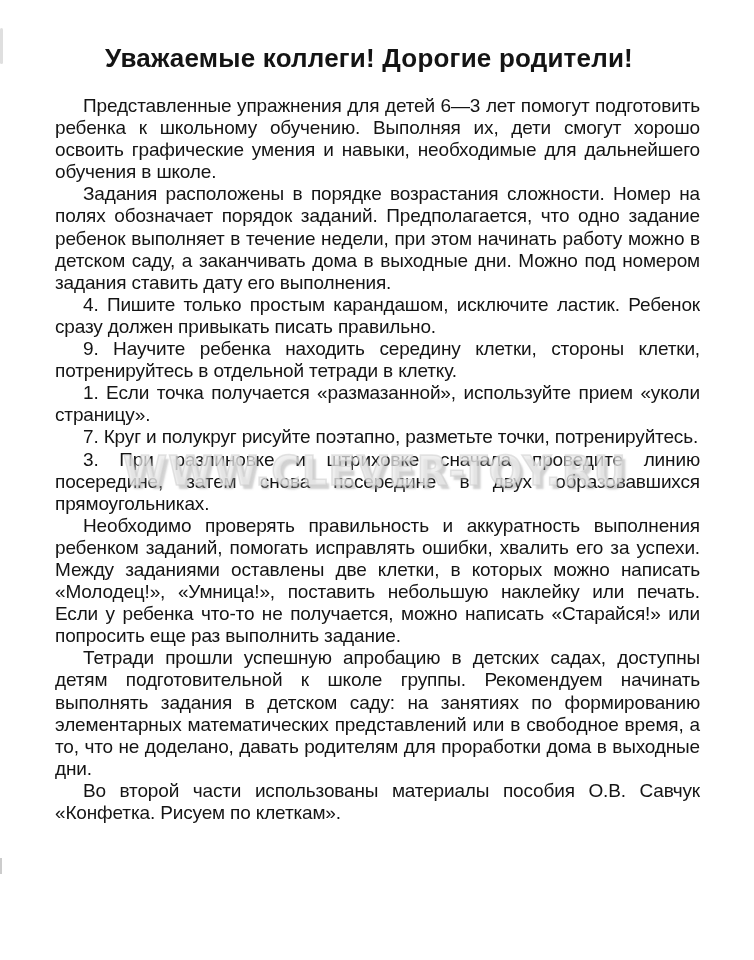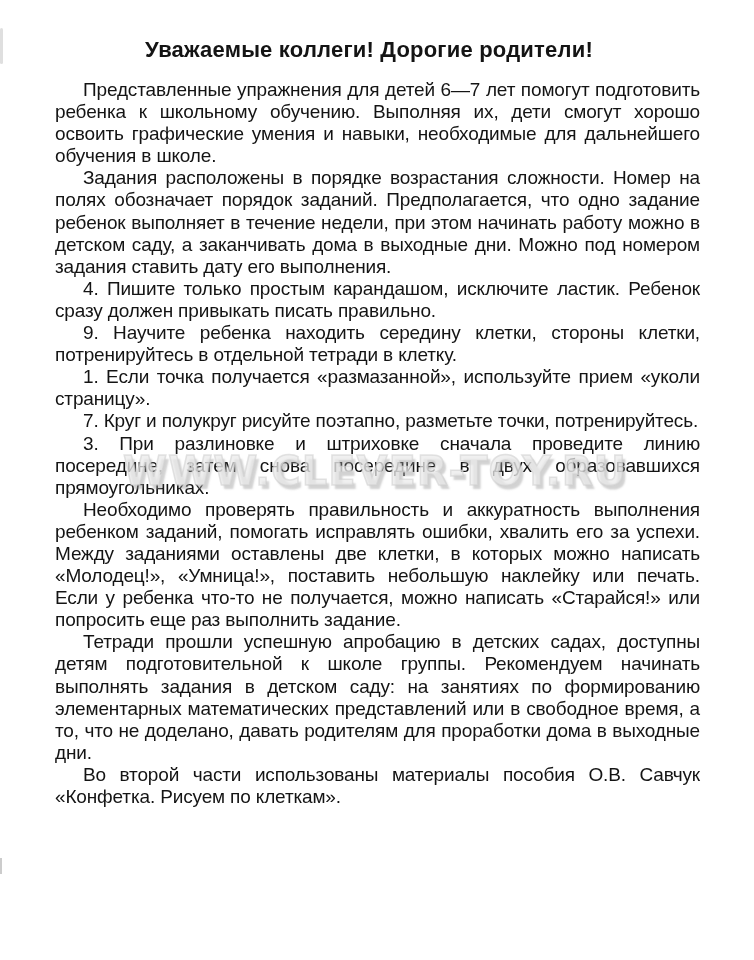--- a/index.html
+++ b/index.html
@@ -10,24 +10,24 @@
   .page {
     position: relative;
     width: 754px;
     height: 960px;
     background: #ffffff;
     overflow: hidden;
     font-family: "Liberation Sans", sans-serif;
     color: #141414;
   }
   .title {
-    margin: 0;
+    margin: 8px;
     padding: 37px 54px 0 38px;
     text-align: center;
-    font-size: 22px;
+    font-size: 26px;
     font-weight: bold;
     letter-spacing: 0.2px;
     line-height: 26px;
   }
   .content {
     padding: 16px 54px 0 55px;
   }
   .para {
     margin: 0;
     text-indent: 28px;
@@ -79,21 +79,21 @@
 <div class="page">
 
   <div class="edge-artifact-top"></div>
   <div class="edge-artifact-bottom"></div>
 
   <div class="watermark">WWW.CLEVER-TOY.RU</div>
 
   <h1 class="title">Уважаемые коллеги! Дорогие родители!</h1>
 
   <div class="content">
-    <p class="para">Представленные упражнения для детей 6—7 лет помогут подготовить ребенка к школьному обучению. Выполняя их, дети смогут хорошо освоить графические умения и навыки, необходимые для дальнейшего обучения в школе.</p>
+    <p class="para">Представленные упражнения для детей 6—3 лет помогут подготовить ребенка к школьному обучению. Выполняя их, дети смогут хорошо освоить графические умения и навыки, необходимые для дальнейшего обучения в школе.</p>
     <p class="para">Задания расположены в порядке возрастания сложности. Номер на полях обозначает порядок заданий. Предполагается, что одно задание ребенок выполняет в течение недели, при этом начинать работу можно в детском саду, а заканчивать дома в выходные дни. Можно под номером задания ставить дату его выполнения.</p>
     <p class="para">4. Пишите только простым карандашом, исключите ластик. Ребенок сразу должен привыкать писать правильно.</p>
     <p class="para">9. Научите ребенка находить середину клетки, стороны клетки, потренируйтесь в отдельной тетради в клетку.</p>
     <p class="para">1. Если точка получается «размазанной», используйте прием «уколи страницу».</p>
     <p class="para">7. Круг и полукруг рисуйте поэтапно, разметьте точки, потренируйтесь.</p>
     <p class="para">3. При разлиновке и штриховке сначала проведите линию посередине, затем снова посередине в двух образовавшихся прямоугольниках.</p>
     <p class="para">Необходимо проверять правильность и аккуратность выполнения ребенком заданий, помогать исправлять ошибки, хвалить его за успехи. Между заданиями оставлены две клетки, в которых можно написать «Молодец!», «Умница!», поставить небольшую наклейку или печать. Если у ребенка что-то не получается, можно написать «Старайся!» или попросить еще раз выполнить задание.</p>
     <p class="para">Тетради прошли успешную апробацию в детских садах, доступны детям подготовительной к школе группы. Рекомендуем начинать выполнять задания в детском саду: на занятиях по формированию элементарных математических представлений или в свободное время, а то, что не доделано, давать родителям для проработки дома в выходные дни.</p>
     <p class="para">Во второй части использованы материалы пособия О.В. Савчук «Конфетка. Рисуем по клеткам».</p>
 

